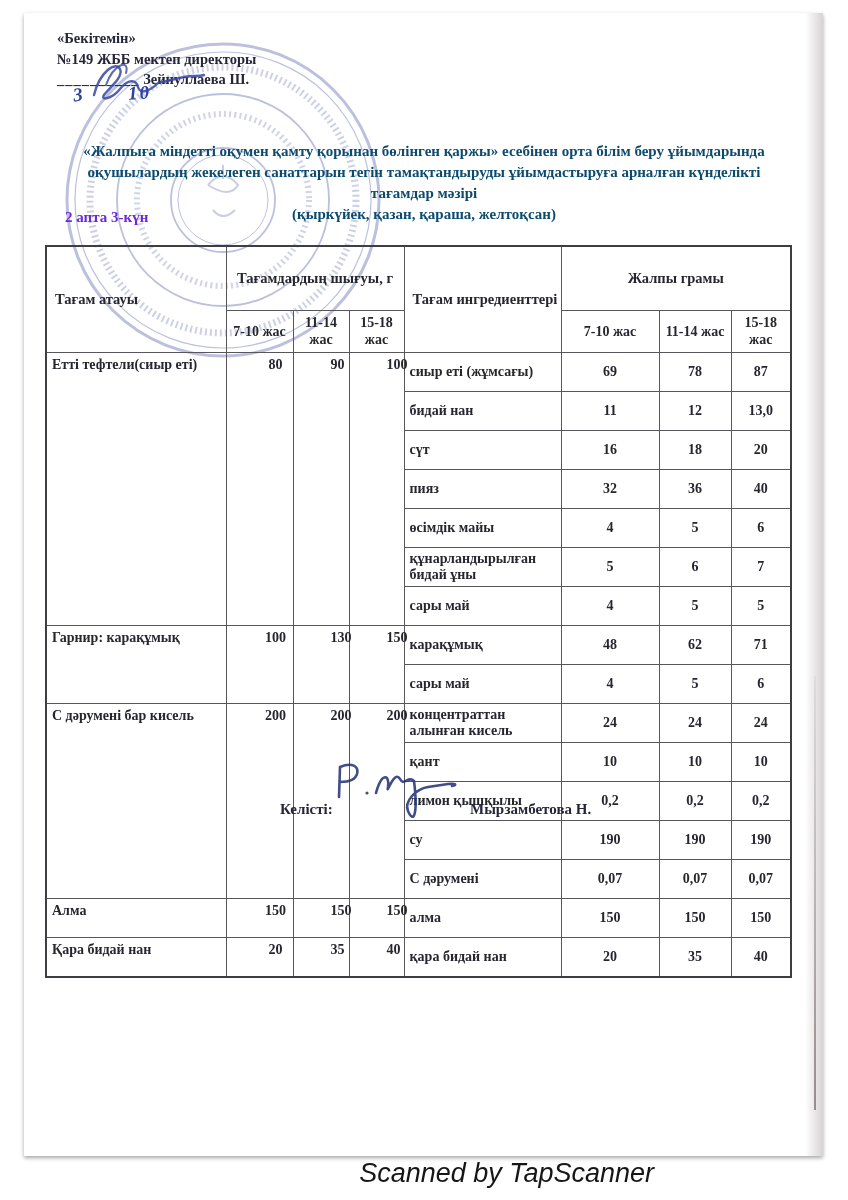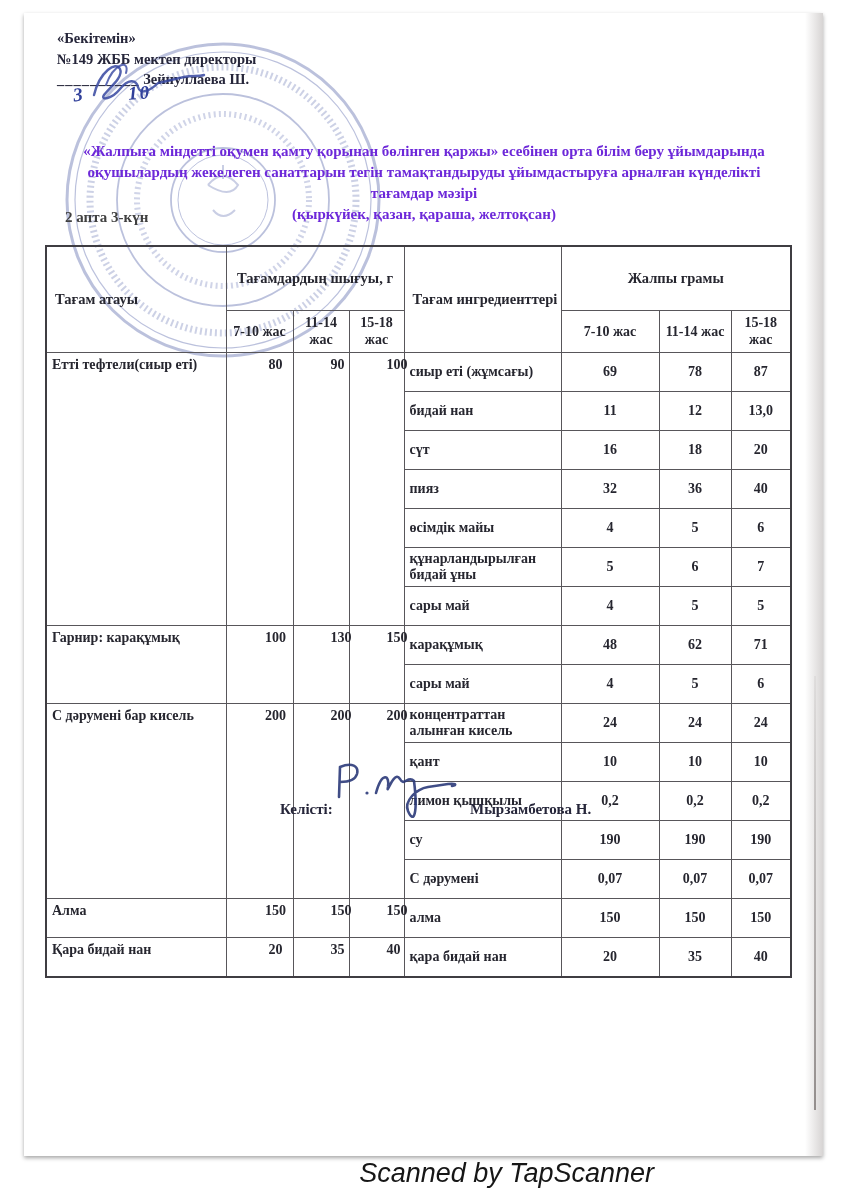--- a/index.html
+++ b/index.html
@@ -24,23 +24,23 @@
     background:linear-gradient(180deg, rgba(40,30,28,.05), rgba(40,30,28,.45)); }
   .approval { position:absolute; left:33px; top:15px; z-index:3;
     font-size:14.5px; font-weight:bold; line-height:20.5px; color:#26263a; }
   .approval .blank { letter-spacing:1px; }
   .hand { position:absolute; z-index:4; color:#31409a;
     font-style:italic; font-weight:bold; }
   .hand-day  { left:49px; top:71px; font-size:19px; transform:rotate(-8deg); }
   .hand-month{ left:104px; top:69px; font-size:19px; transform:rotate(-4deg); letter-spacing:2px; }
 
   .title-block { position:absolute; left:38px; top:128px; width:724px; z-index:3;
-    text-align:center; font-size:15px; font-weight:bold; line-height:21px; color:#6d28d9; }
+    text-align:center; font-size:15px; font-weight:bold; line-height:21px; color:#0c4a6e; }
   .week-label { position:absolute; left:41px; top:196px; z-index:3;
-    font-size:15px; font-weight:bold; color:#404040; }
+    font-size:15px; font-weight:bold; color:#6d28d9; }
 
   
   .stamp { position:absolute; left:34px; top:22px; z-index:2; opacity:.38;
            filter:blur(.5px); }
 
   
   .sig-top { position:absolute; left:62px; top:42px; z-index:4; }
   .sig-bottom { position:absolute; left:300px; top:738px; z-index:4; }
 
   

